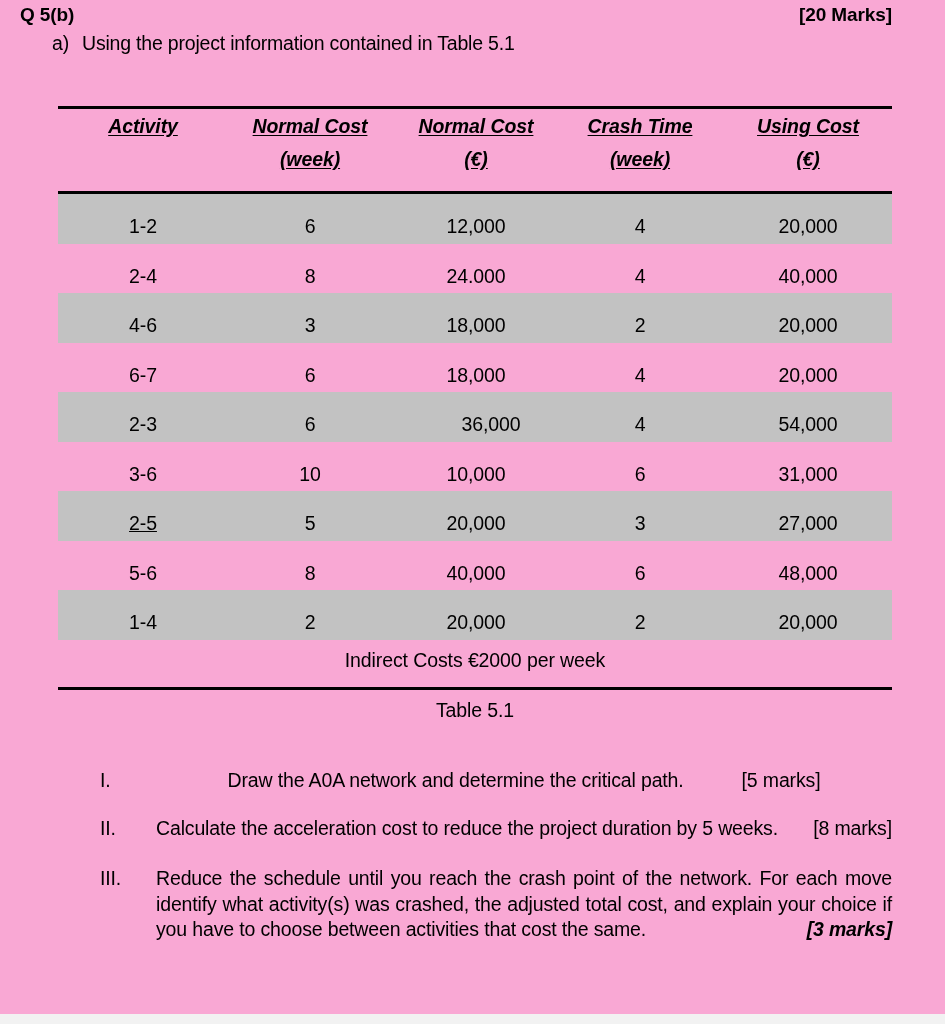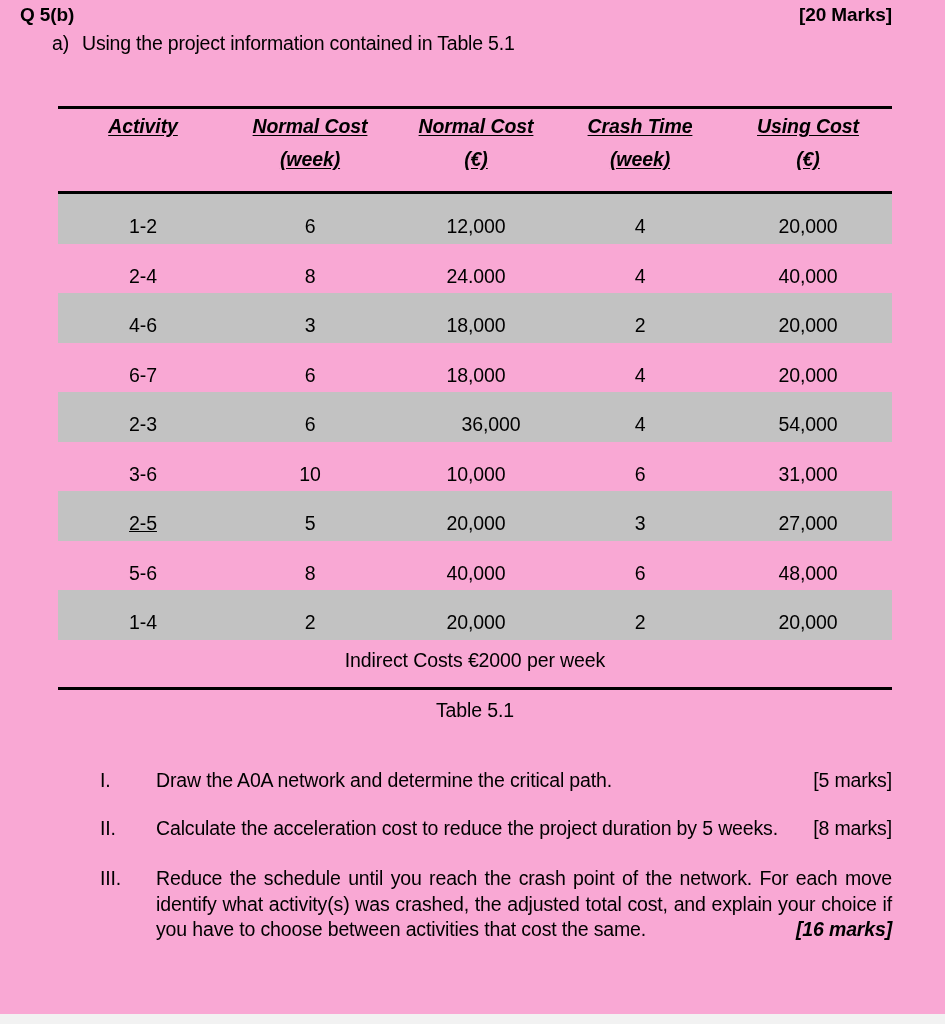--- a/index.html
+++ b/index.html
@@ -145,21 +145,21 @@
   }
   .item.justified .body p { text-align: justify; }
   .mark-right {
     display: block;
     text-align: right;
   }
   .mark-italic { font-style: italic; font-weight: bold; }
 
   .item1-line {
     display: flex;
-    justify-content: space-between;
+    justify-content: center;
     width: 100%;
   }
   .item1-line .txt { white-space: nowrap; }
   .item1-line .mk { margin-left: 58px; white-space: nowrap; }
 
   .bottom-strip {
     position: absolute;
     left: 0;
     bottom: 0;
     width: 945px;
@@ -303,21 +303,21 @@
       <div class="body">
         <p><span>Calculate the acceleration cost to reduce the project duration by 5 weeks.</span></p>
         <span class="mark-right" style="margin-top:-25.5px;">[8 marks]</span>
       </div>
     </div>
 
     <div class="item justified">
       <span class="num">III.</span>
       <div class="body">
         <p><span>Reduce the schedule until you reach the crash point of the network. For each move identify what activity(s) was crashed, the adjusted total cost, and explain your choice if you have to choose between activities that cost the same.</span></p>
-        <span class="mark-right mark-italic" style="margin-top:-25.5px;">[16 marks]</span>
+        <span class="mark-right mark-italic" style="margin-top:-25.5px;">[3 marks]</span>
       </div>
     </div>
 
   </div>
 
   <div class="bottom-strip"></div>
 
 </div>
 
 </body></html>

